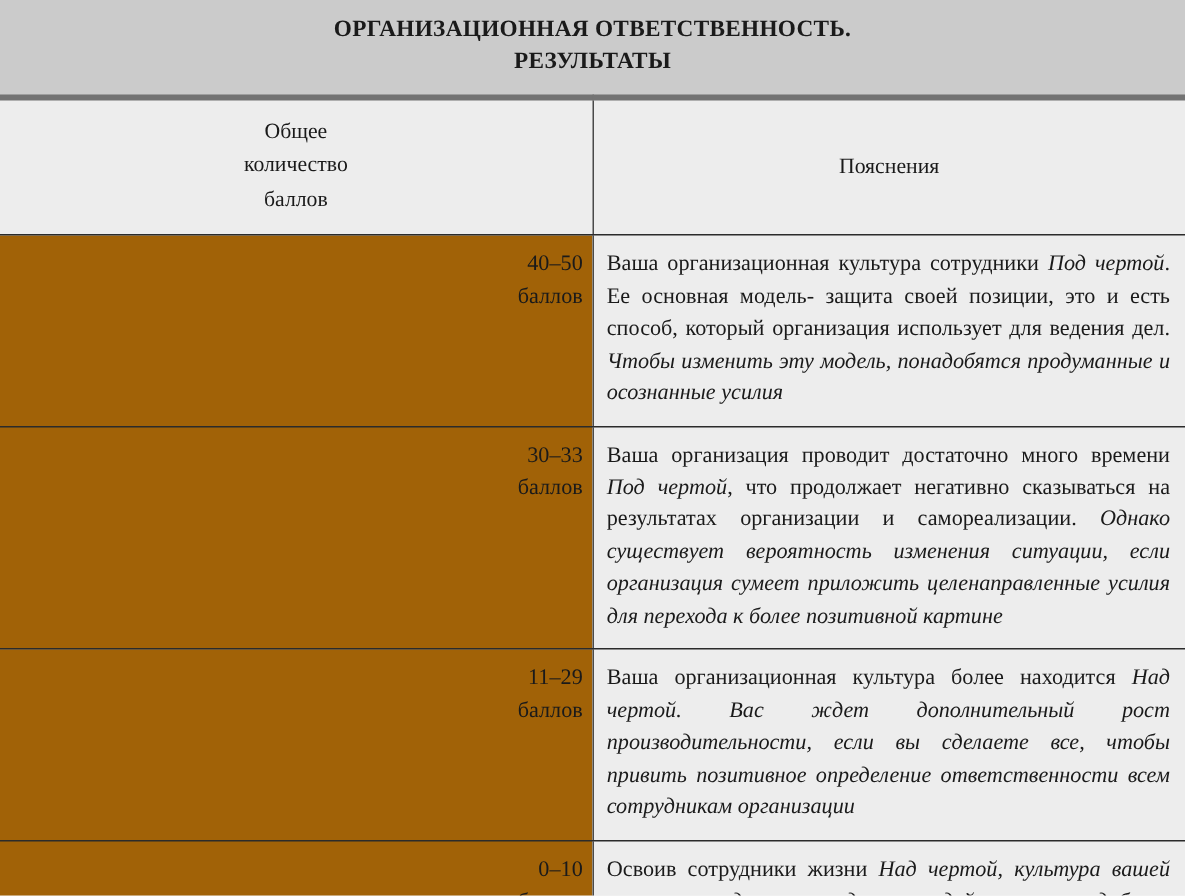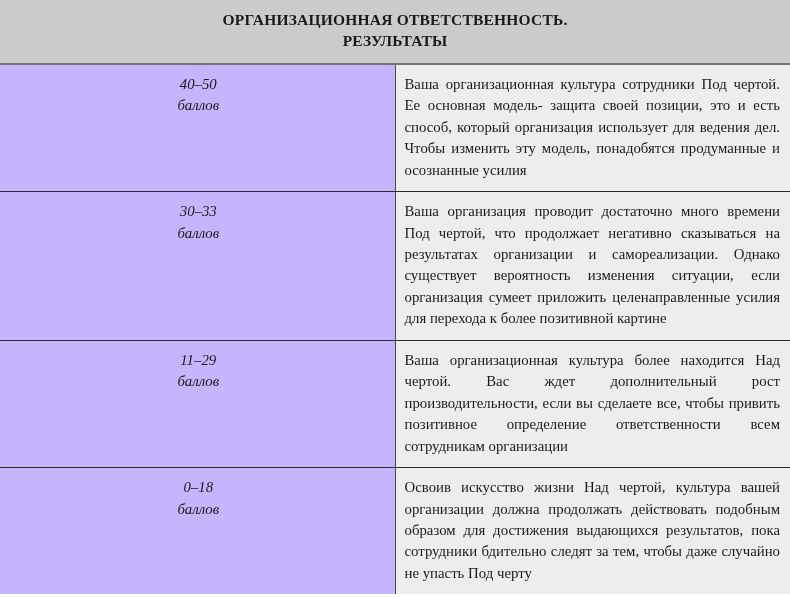--- a/index.html
+++ b/index.html
@@ -27,21 +27,21 @@
     background: #ededed;
   }
   td.title-band {
     background: #cbcbcb;
     text-align: center;
     font-weight: bold;
     font-size: 15.5px;
     letter-spacing: 0.2px;
     line-height: 1.35;
     padding: 10px 6px 11px 6px;
-    border-bottom: 2px solid #737373;
+    border-bottom: 4px solid #737373;
     vertical-align: middle;
   }
   .title-line { display: block; }
   td.col-head-score {
     width: 116px;
     text-align: center;
     vertical-align: middle;
     font-size: 14.5px;
     line-height: 1.55;
     padding: 10px 8px 12px 8px;
@@ -58,55 +58,62 @@
     background: #ededed;
   }
   td.score-cell {
     width: 116px;
     vertical-align: top;
     font-size: 14.8px;
     line-height: 1.45;
     padding: 9px 6px 10px 8px;
     border-right: 1px solid #4a4a4a;
     border-bottom: 1px solid #2b2b2b;
-    background: #c4b5fd;
-    text-align: center;
-    font-style: italic;
+    background: #a16207;
+    text-align: right;
   }
   td.expl-cell {
     vertical-align: top;
     font-size: 14.8px;
     line-height: 1.45;
     padding: 9px 10px 10px 9px;
     border-bottom: 1px solid #2b2b2b;
     background: #ededed;
     text-align: justify;
     text-justify: inter-word;
     hyphens: none;
   }
   tr.last-row td.score-cell,
   tr.last-row td.expl-cell {
     border-bottom: none;
   }
   .score-num { display: block; }
   .score-unit { display: block; }
   .expl-body { margin: 0; }
-  .ital { }
+  .ital { font-style: italic; }
 </style>
 </head>
 <body>
 
 <div class="page">
   <table class="result-table">
     <tbody>
       <tr>
         <td class="title-band" colspan="2">
           <span class="title-line">ОРГАНИЗАЦИОННАЯ ОТВЕТСТВЕННОСТЬ.</span>
           <span class="title-line">РЕЗУЛЬТАТЫ</span>
         </td>
+      </tr>
+      <tr>
+        <td class="col-head-score">
+          <span class="score-num">Общее</span>
+          <span class="score-num">количество</span>
+          <span class="score-num">баллов</span>
+        </td>
+        <td class="col-head-expl">Пояснения</td>
       </tr>
 
       <tr>
         <td class="score-cell">
           <span class="score-num">40–50</span>
           <span class="score-unit">баллов</span>
         </td>
         <td class="expl-cell">
           <p class="expl-body"><span>Ваша организационная культура сотрудники </span><span class="ital">Под чертой</span><span>. Ее основная модель- защита своей позиции, это и есть способ, который организация использует для ведения дел. </span><span class="ital">Чтобы изменить эту модель, понадобятся продуманные и осознанные усилия</span><span></span></p>
         </td>
@@ -127,22 +134,22 @@
           <span class="score-num">11–29</span>
           <span class="score-unit">баллов</span>
         </td>
         <td class="expl-cell">
           <p class="expl-body"><span>Ваша организационная культура более находится </span><span class="ital">Над чертой. Вас ждет дополнительный рост производительности, если вы сделаете все, чтобы привить позитивное определение ответственности всем сотрудникам организации</span><span></span><span class="ital"></span><span></span></p>
         </td>
       </tr>
 
       <tr class="last-row">
         <td class="score-cell">
-          <span class="score-num">0–18</span>
+          <span class="score-num">0–10</span>
           <span class="score-unit">баллов</span>
         </td>
         <td class="expl-cell">
-          <p class="expl-body"><span>Освоив искусство жизни </span><span class="ital">Над чертой, культура вашей организации должна продолжать действовать подобным образом для достижения выдающихся результатов, пока сотрудники бдительно следят за тем, чтобы даже случайно не упасть Под черту</span><span></span><span class="ital"></span><span></span></p>
+          <p class="expl-body"><span>Освоив сотрудники жизни </span><span class="ital">Над чертой, культура вашей организации должна продолжать действовать подобным образом для достижения выдающихся результатов, пока сотрудники бдительно следят за тем, чтобы даже случайно не упасть Под черту</span><span></span><span class="ital"></span><span></span></p>
         </td>
       </tr>
     </tbody>
   </table>
 </div>
 
 </body></html>

